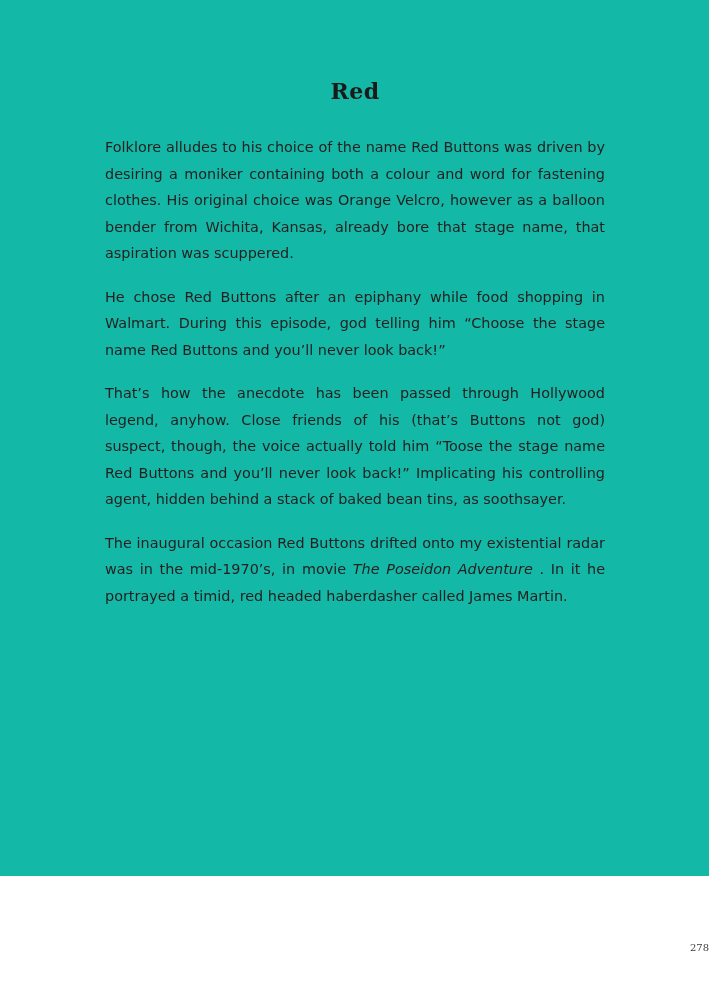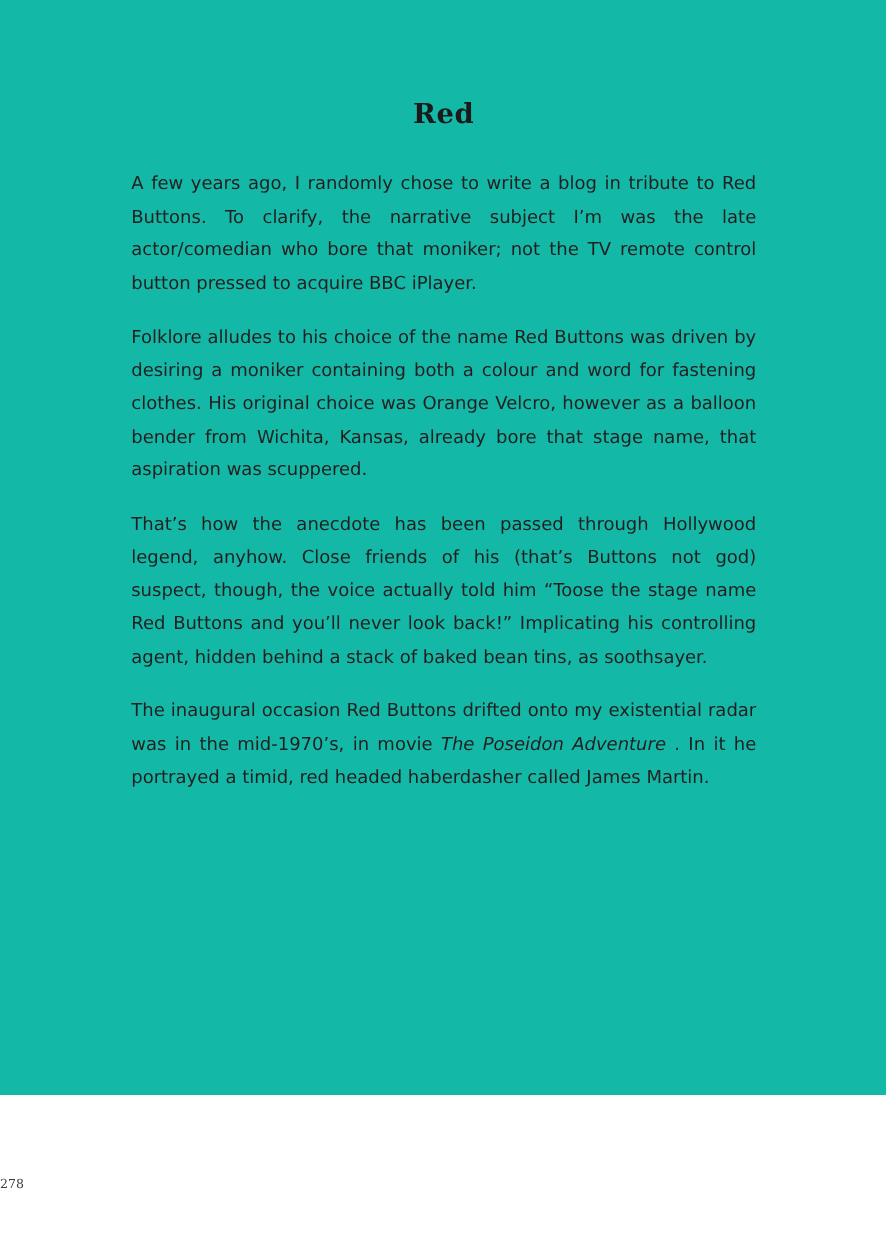--- a/index.html
+++ b/index.html
@@ -51,33 +51,33 @@
     margin-bottom: 5px;
   }
   .para em {
     font-style: italic;
   }
   .folio {
     position: absolute;
     left: 0;
     top: 942px;
     width: 709px;
-    text-align: left;
+    text-align: right;
     font-family: "DejaVu Serif", serif;
     font-size: 10px;
     color: #3a3a3a;
   }
 </style>
 </head>
 <body>
 
 <div class="page">
   <div class="content">
     <h1 class="chapter-title">Red</h1>
     <div id="body-text">
-        <p class="para"><span>A few years ago, I randomly chose to write a blog in tribute to Red Buttons. To clarify, the narrative subject I’m was the late actor/comedian who bore that moniker; not the TV remote control button pressed to acquire BBC iPlayer.</span></p>
         <p class="para"><span>Folklore alludes to his choice of the name Red Buttons was driven by desiring a moniker containing both a colour and word for fastening clothes. His original choice was Orange Velcro, however as a balloon bender from Wichita, Kansas, already bore that stage name, that aspiration was scuppered.</span></p>
+        <p class="para"><span>He chose Red Buttons after an epiphany while food shopping in Walmart. During this episode, god telling him “Choose the stage name Red Buttons and you’ll never look back!”</span></p>
         <p class="para"><span>That’s how the anecdote has been passed through Hollywood legend, anyhow. Close friends of his (that’s Buttons not god) suspect, though, the voice actually told him “Toose the stage name Red Buttons and you’ll never look back!” Implicating his controlling agent, hidden behind a stack of baked bean tins, as soothsayer.</span></p>
         <p class="para"><span>The inaugural occasion Red Buttons drifted onto my existential radar was in the mid-1970’s, in movie </span><em>The Poseidon Adventure</em><span> . In it he portrayed a timid, red headed haberdasher called James Martin.</span></p>
       </div>
   </div>
   <div class="folio">278</div>
 </div>
 
 </body></html>

